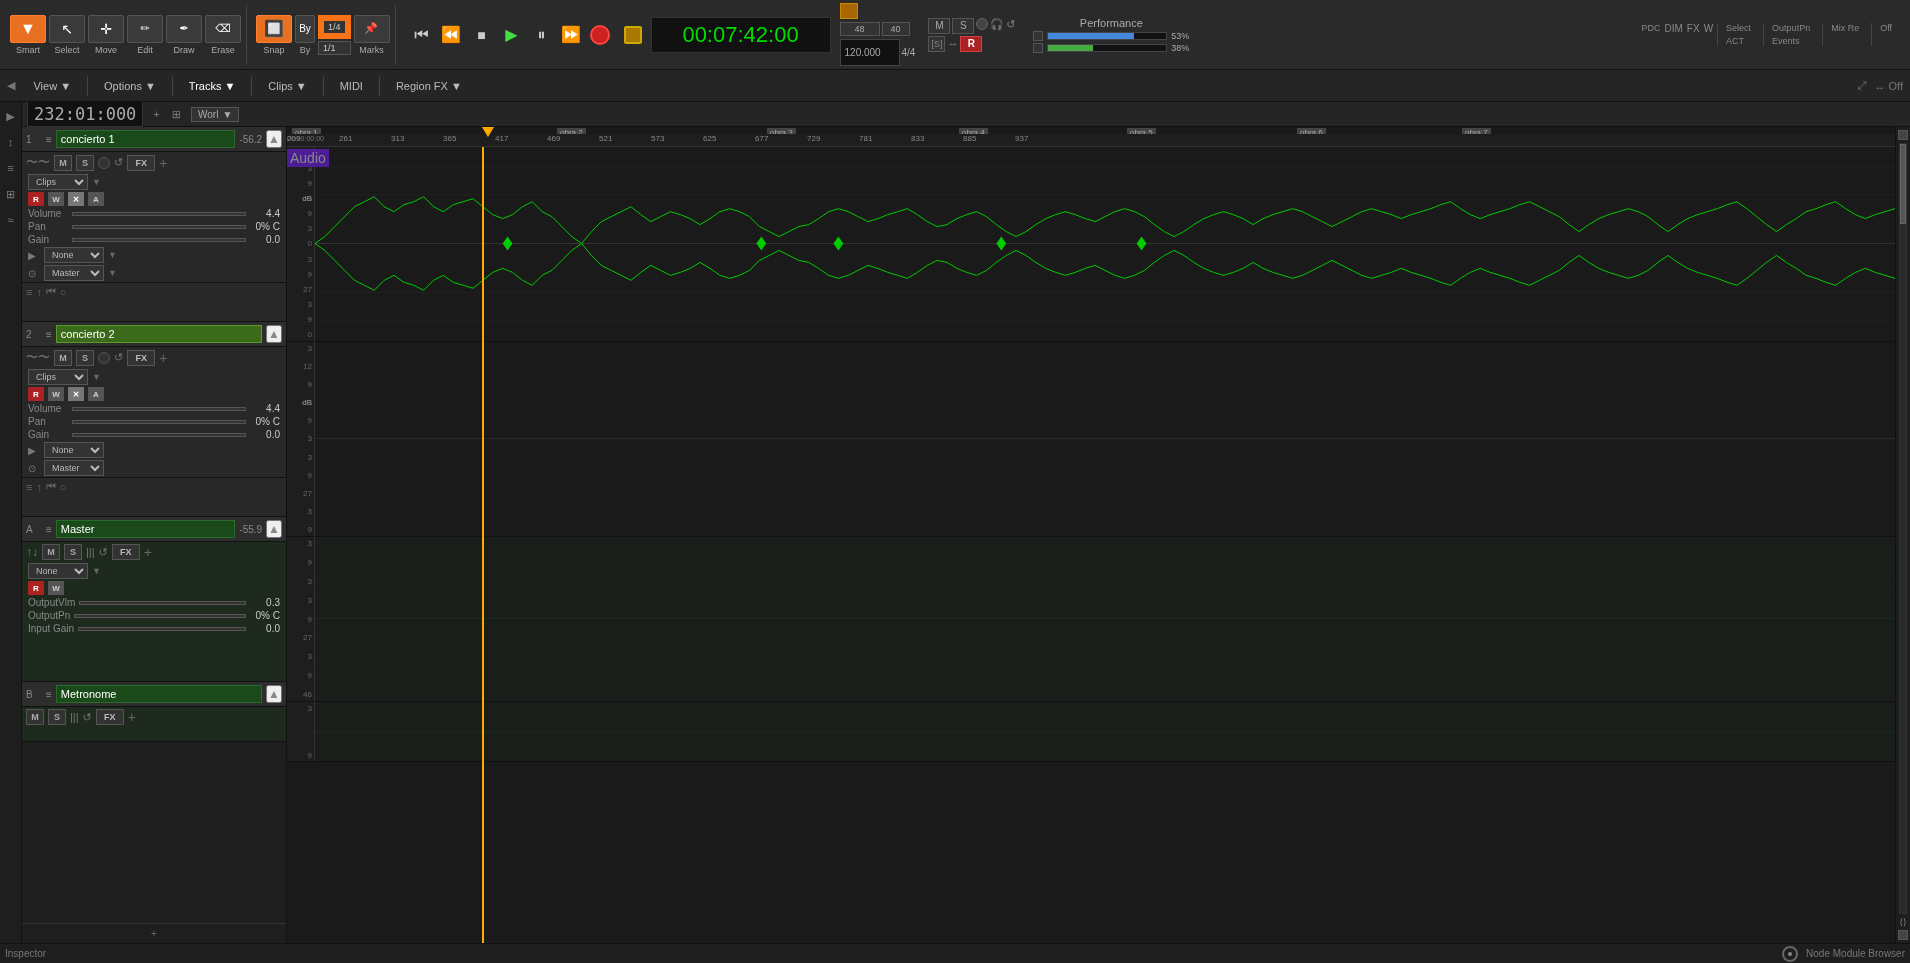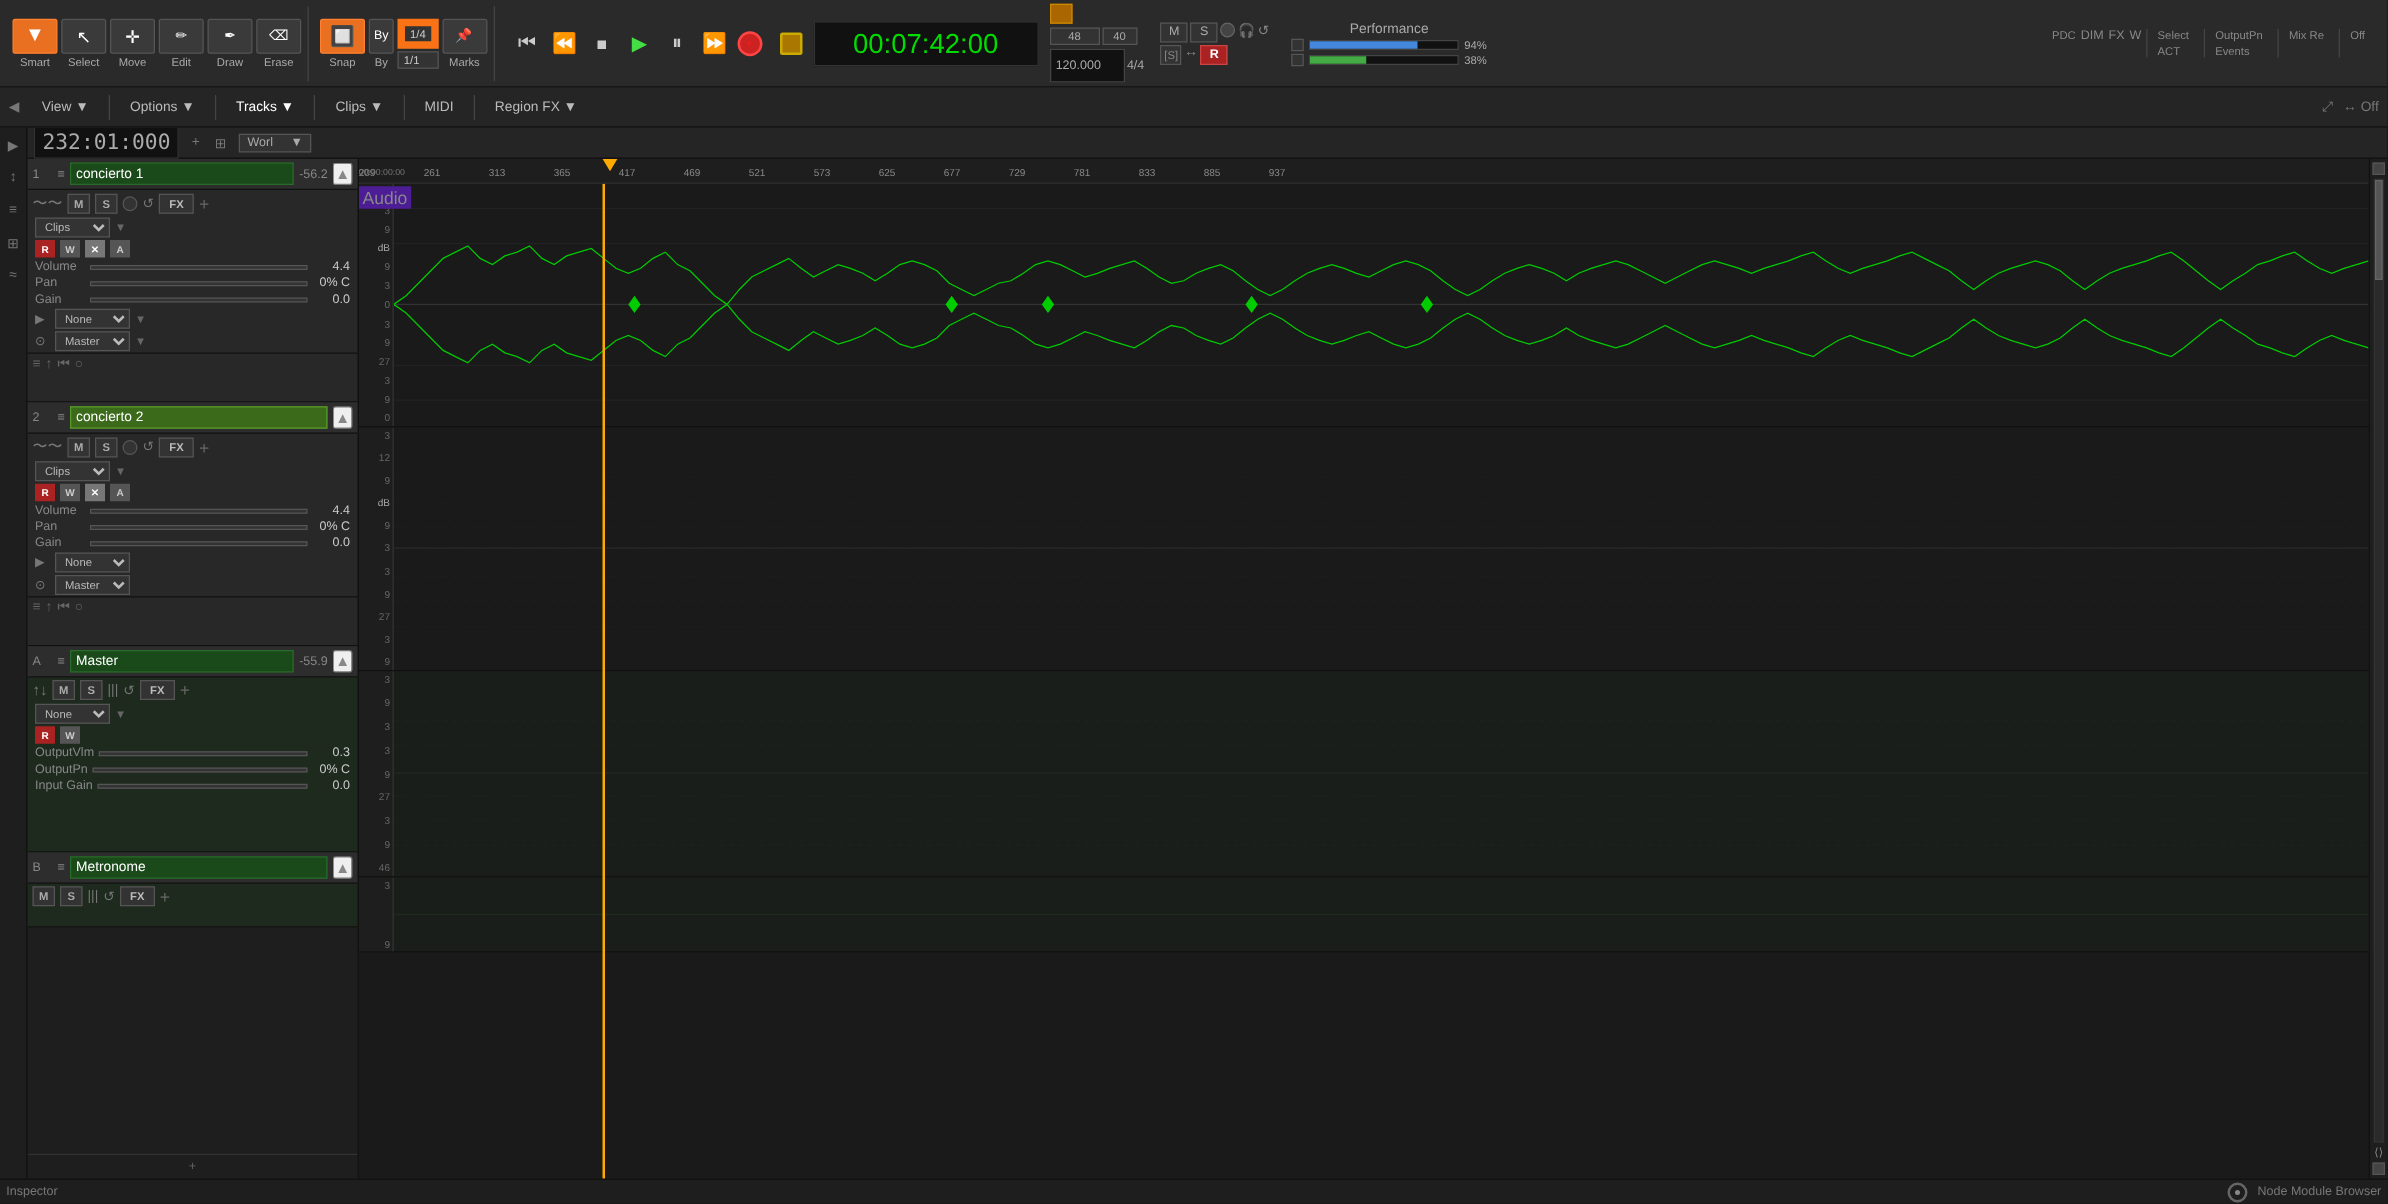--- a/index.html
+++ b/index.html
@@ -589,21 +589,21 @@
     </div>
   </div>
 
   <div class="performance-section">
     <span class="performance-title">Performance</span>
     <div style="display:flex;align-items:center;gap:4px;">
       <div style="width:10px;height:10px;border:1px solid #555;background:#333;"></div>
       <div class="perf-bar">
         <div class="perf-bar-fill" style="width:73%;"></div>
       </div>
-      <span style="font-size:9px;color:#aaa;">94%</span>
+      <span style="font-size:9px;color:#aaa;">53%</span>
     </div>
     <div style="display:flex;align-items:center;gap:4px;">
       <div style="width:10px;height:10px;border:1px solid #555;background:#333;"></div>
       <div class="perf-bar">
         <div class="perf-bar-fill green" style="width:38%;"></div>
       </div>
       <span style="font-size:9px;color:#aaa;">38%</span>
     </div>
   </div>
 
@@ -678,21 +678,21 @@
     <div class="left-icon">⊞</div>
     <div class="left-icon">≈</div>
   </div>
 
   <div id="tracks-area">
 
     <div id="position-bar">
       <div class="position-display">232:01:000</div>
       <button class="small-icon-btn">+</button>
       <button class="small-icon-btn">⊞</button>
-      <div style="background:#333;border:1px solid #555;color:#aaa;font-size:10px;padding:1px 6px;cursor:pointer;display:flex;align-items:center;gap:14px;">
+      <div style="background:#333;border:1px solid #555;color:#aaa;font-size:10px;padding:1px 6px;cursor:pointer;display:flex;align-items:center;gap:4px;">
         <span>Worl</span>
           <span>▼</span>
       </div>
     </div>
 
     <div id="tracks-with-timeline">
 
       <div id="track-headers">
 
         <div class="track-header">
@@ -889,20 +889,29 @@
         <div style="height:20px;background:#1e1e1e;border-top:1px solid #333;display:flex;align-items:center;justify-content:center;">
           <span style="color:#666;font-size:10px;cursor:pointer;">+</span>
         </div>
 
       </div>
 
       <div id="timeline-content">
 
         <div id="timeline-ruler" style="position:relative;height:20px;overflow:hidden;">
 
+          <div style="position:absolute;top:0;left:0;right:0;height:10px;background:#1a1a1a;overflow:hidden;">
+            <span style="position:absolute;left:5px;top:1px;color:#aaa;font-size:8px;background:#444;padding:0 3px;">obra 1</span>
+            <span style="position:absolute;left:270px;top:1px;color:#aaa;font-size:8px;background:#444;padding:0 3px;">obra 2</span>
+            <span style="position:absolute;left:480px;top:1px;color:#aaa;font-size:8px;background:#444;padding:0 3px;">obra 3</span>
+            <span style="position:absolute;left:672px;top:1px;color:#aaa;font-size:8px;background:#444;padding:0 3px;">obra 4</span>
+            <span style="position:absolute;left:840px;top:1px;color:#aaa;font-size:8px;background:#444;padding:0 3px;">obra 5</span>
+            <span style="position:absolute;left:1010px;top:1px;color:#aaa;font-size:8px;background:#444;padding:0 3px;">obra 6</span>
+            <span style="position:absolute;left:1175px;top:1px;color:#aaa;font-size:8px;background:#444;padding:0 3px;">obra 7</span>
+          </div>
 
           <div style="position:absolute;bottom:0;left:0;right:0;height:12px;background:#1e1e1e;overflow:hidden;">
             <span style="position:absolute;left:0px;color:#888;font-size:8px;">209</span>
             <span style="position:absolute;left:0px;top:1px;color:#777;font-size:7px;white-space:nowrap;">00:00:00:00</span>
             <span style="position:absolute;left:52px;color:#888;font-size:8px;">261</span>
             <span style="position:absolute;left:104px;color:#888;font-size:8px;">313</span>
             <span style="position:absolute;left:156px;color:#888;font-size:8px;">365</span>
             <span style="position:absolute;left:208px;color:#888;font-size:8px;">417</span>
             <span style="position:absolute;left:260px;color:#888;font-size:8px;">469</span>
             <span style="position:absolute;left:312px;color:#888;font-size:8px;">521</span>

